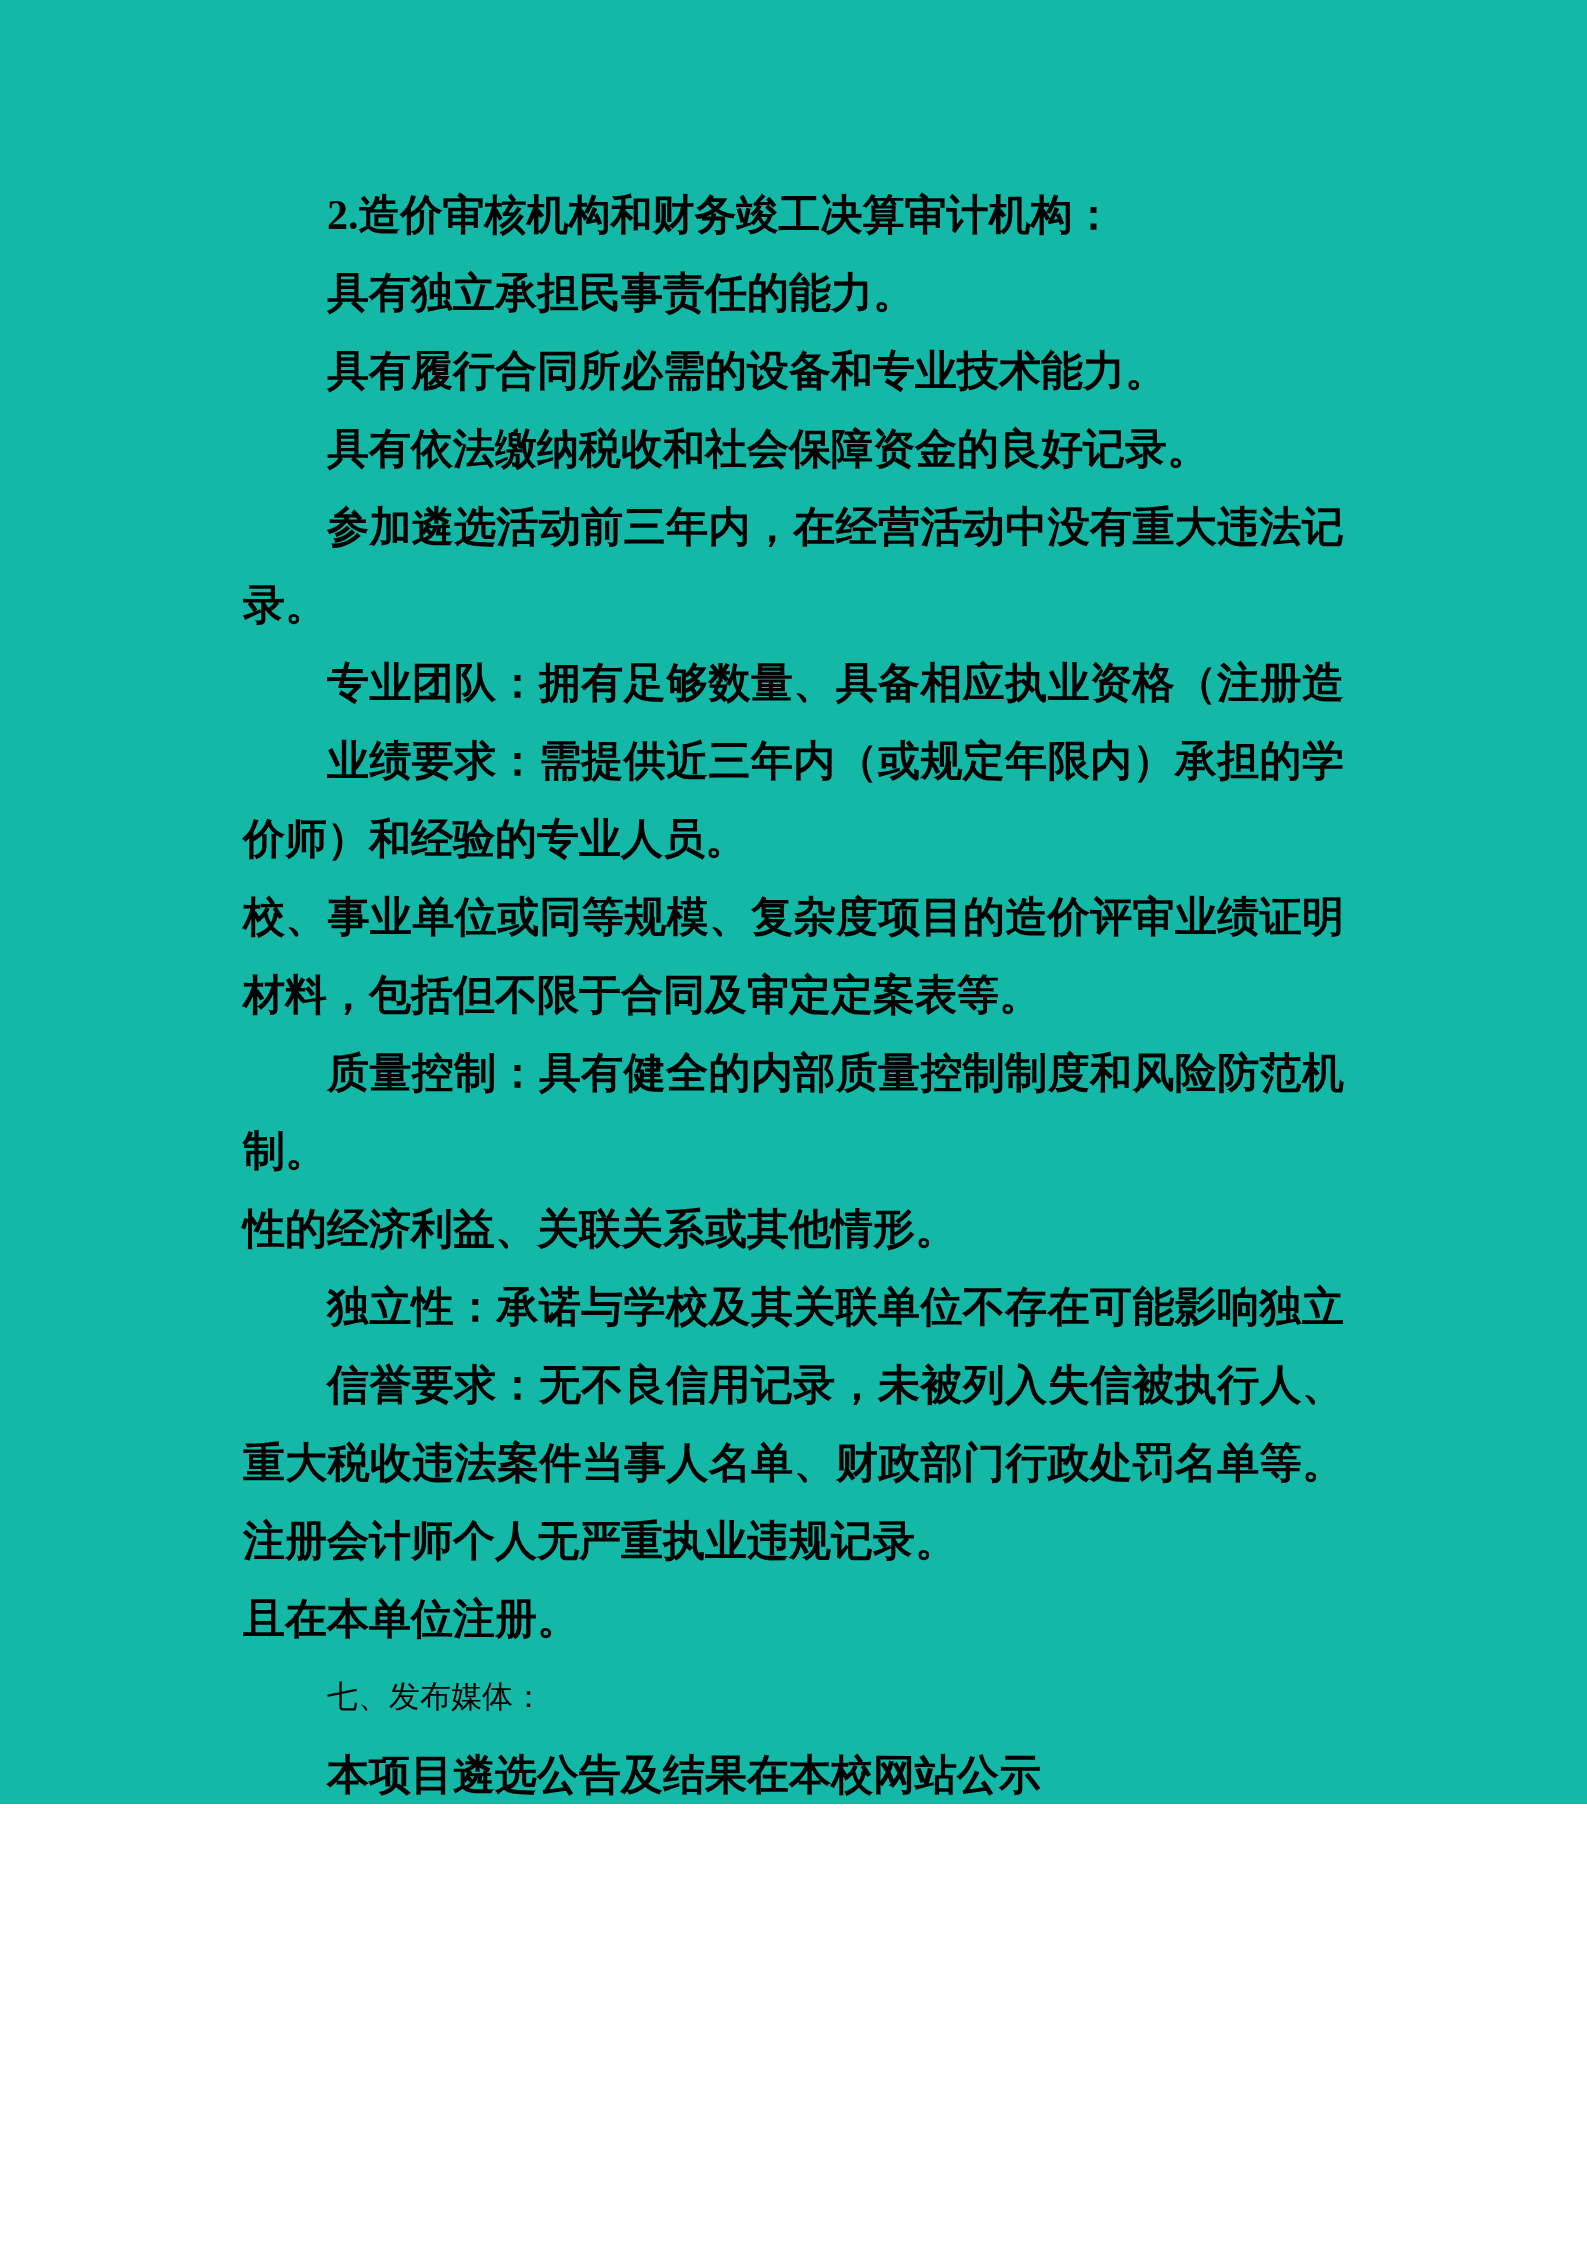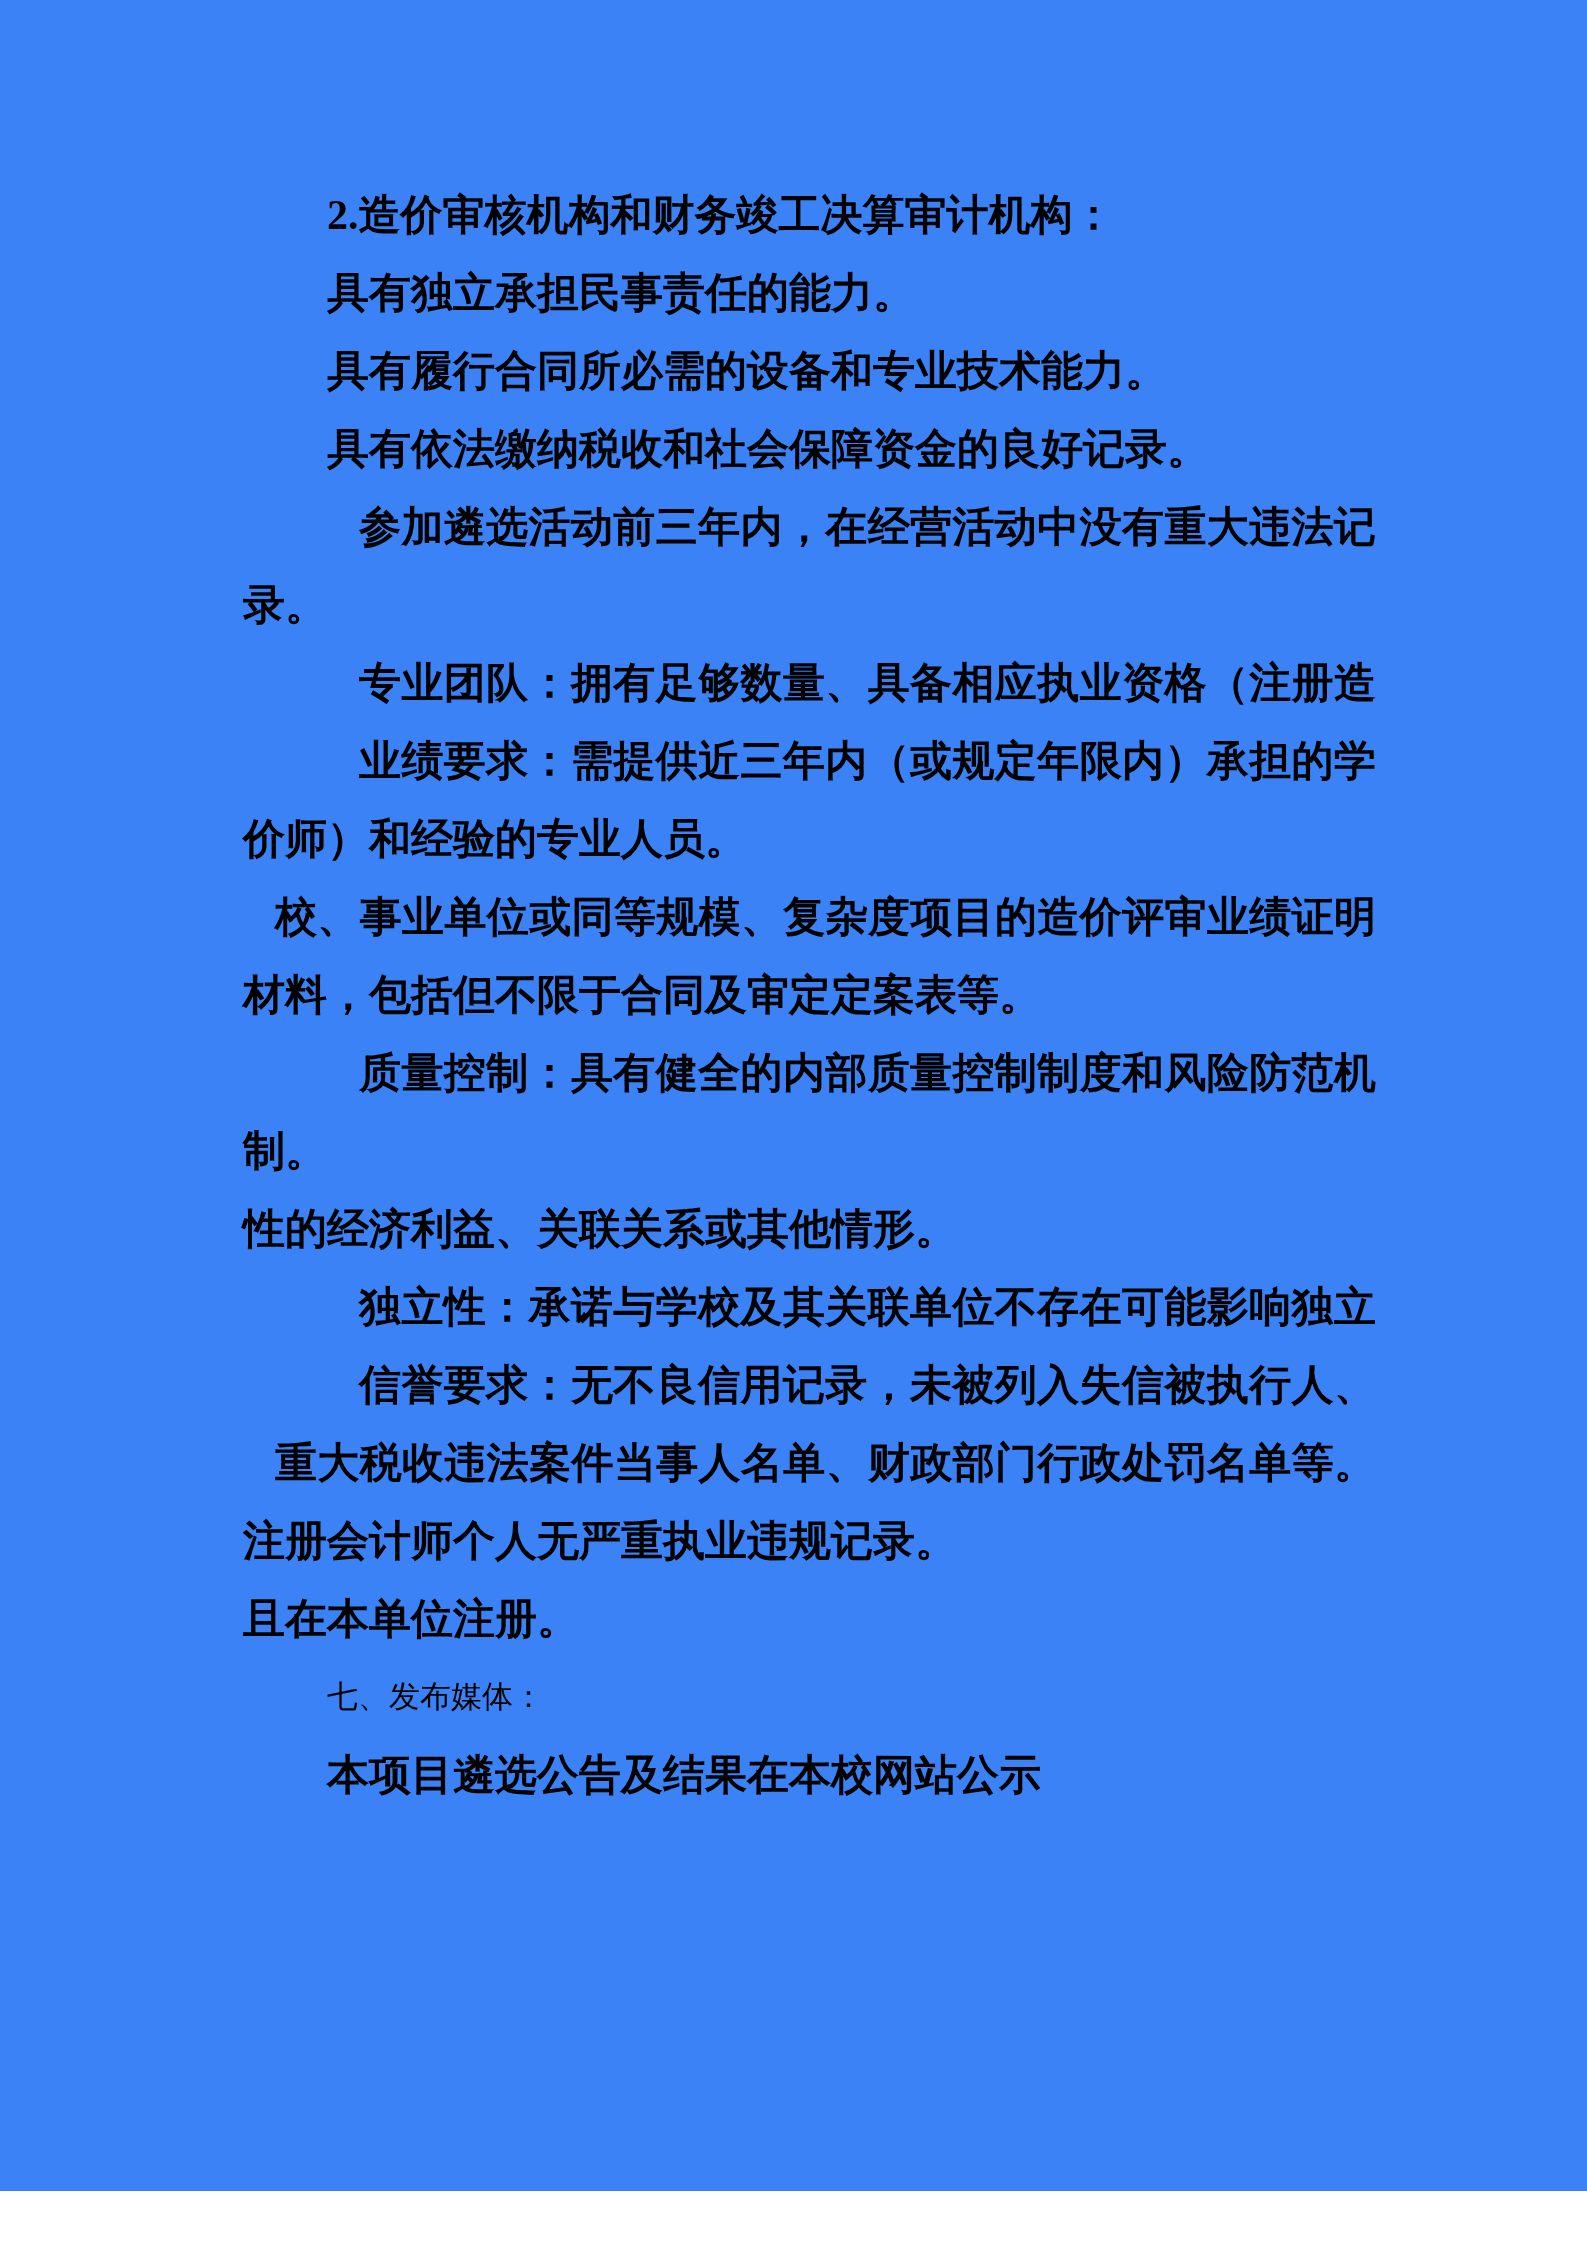--- a/index.html
+++ b/index.html
@@ -3,22 +3,22 @@
 <meta charset="utf-8">
 <style>
   html, body {
     margin: 0;
     padding: 0;
     background: #ffffff;
   }
   .page {
     position: relative;
     width: 1587px;
-    height: 2191px;
-    background: #3b82f6;
+    height: 1804px;
+    background: #14b8a6;
     overflow: hidden;
   }
   .doc {
     position: absolute;
     top: 176px;
     left: 243px;
     width: 1101px;
   }
   .line {
     width: 1101px;
@@ -33,21 +33,20 @@
     font-weight: bold;
   }
   .line.indent {
     padding-left: 84px;
     width: 1017px;
   }
   .line.stretch {
     text-align: justify;
     text-align-last: justify;
     text-justify: inter-character;
-    margin-left: 32px;
   }
   .line.bold {
     font-weight: 700;
   }
   .line.heading {
     font-family: "Liberation Sans", "DejaVu Sans", sans-serif;
     font-weight: 400;
     font-size: 31px;
   }
 </style>

